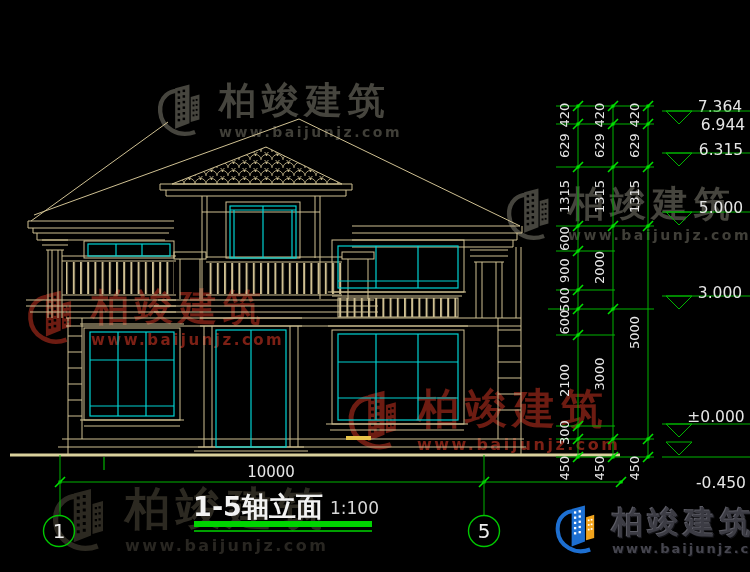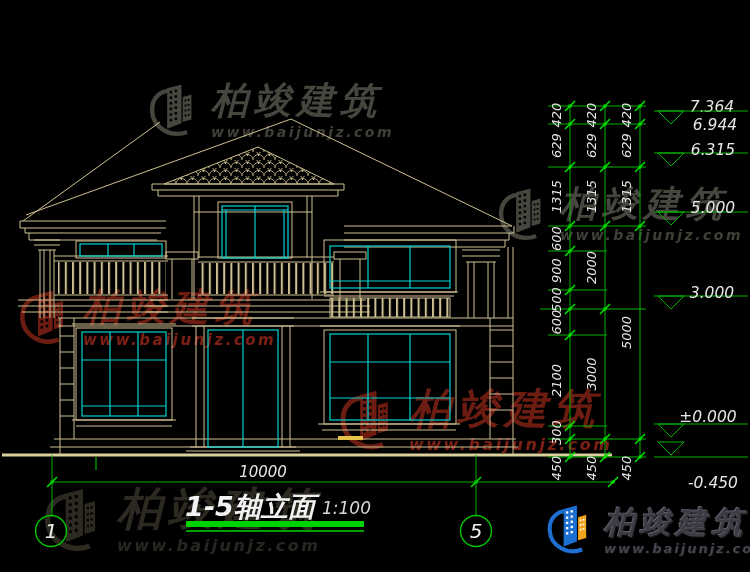--- a/index.html
+++ b/index.html
@@ -1,18 +1,18 @@
 <!DOCTYPE html>
 <html><head>
 <meta charset="utf-8">
 <style>
   html,body{margin:0;padding:0;background:#000;}
   body{width:750px;height:572px;overflow:hidden;position:relative;
        font-family:"DejaVu Sans",sans-serif;}
-  .stage{position:absolute;left:0;top:0;width:632px;height:572px;font-style:italic;}
+  .stage{position:absolute;left:8px;top:0;width:632px;height:572px;}
   svg.cad{position:absolute;left:0;top:0;z-index:2;}
   
   .wm{position:absolute;z-index:1;display:flex;align-items:flex-start;gap:9px;white-space:nowrap;}
   .wm .txt{display:flex;flex-direction:column;}
   .wm .cn{font-weight:700;letter-spacing:6px;line-height:1;}
   .wm .url{font-weight:700;letter-spacing:2.5px;margin-top:5px;}
   .wm svg{flex:0 0 auto;}
   .wm1{left:146px;top:82px;color:#46453e;}
   .wm1 .cn{font-size:37px;} .wm1 .url{font-size:14px;color:#403f38;}
   .wm2{left:495px;top:186px;color:#46453e;}

